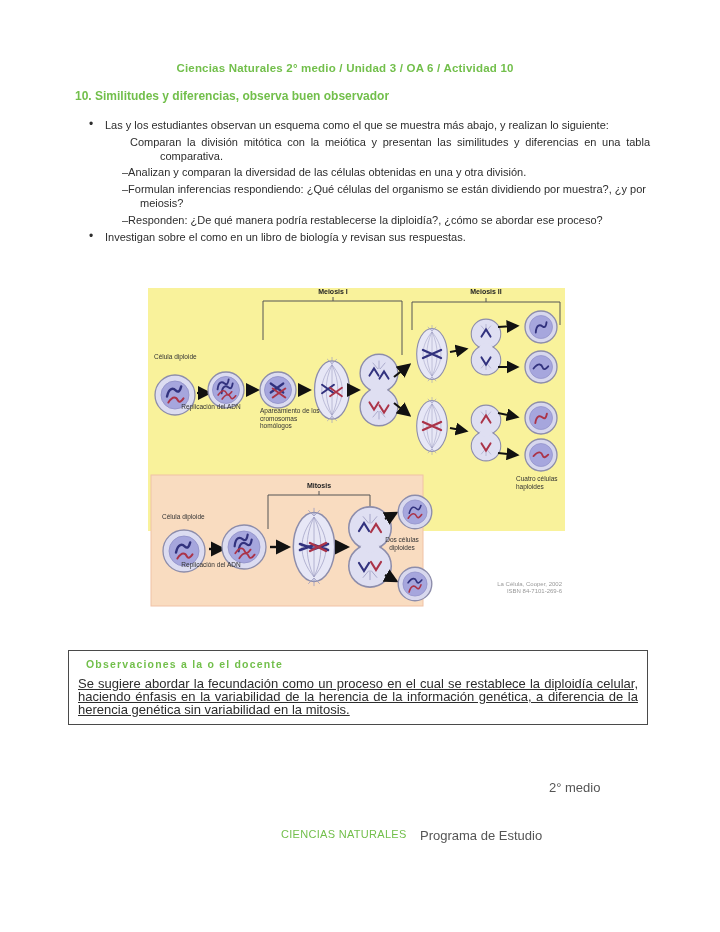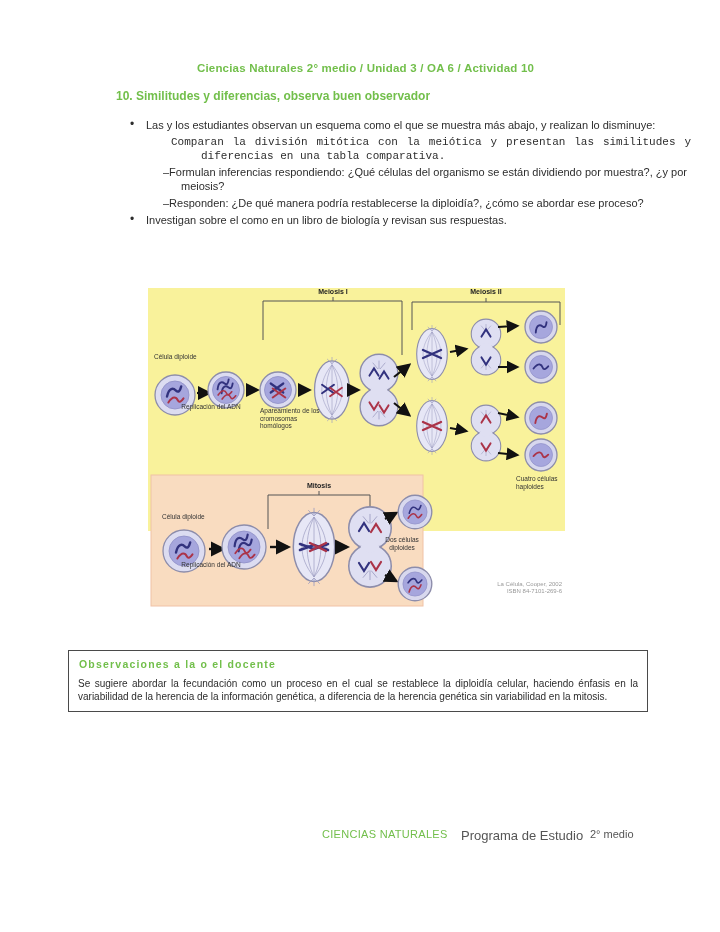--- a/index.html
+++ b/index.html
@@ -1,53 +1,54 @@
 <!DOCTYPE html>
 <html style="--green: #72bf4b;"><head>
 <meta charset="utf-8">
 <style>
   html,body{margin:0;padding:0;}
   body{width:720px;height:932px;position:relative;background:#ffffff;
        font-family:"Liberation Sans", sans-serif;color:#2d2d2d;overflow:hidden;}
-  .abs{position:absolute;padding-left:41px;}
+  .abs{position:absolute;}
   
   .header-title{top:62px;left:0;right:30px;text-align:center;font-size:11.5px;
     font-weight:600;color:var(--green);letter-spacing:.2px;}
   .activity-title{top:89px;left:75px;font-size:12px;font-weight:600;color:var(--green);}
   
   .instructions{top:119px;left:88px;width:562px;font-size:11px;line-height:13.8px;}
   .instructions p{margin:0 0 3px 0;}
   .bullet{position:relative;padding-left:17px;}
   .bullet::before{content:"•";position:absolute;left:1px;top:-1px;font-size:12px;}
-  .sub{margin-left:42px !important;padding-left:30px;text-indent:-30px;text-align:justify;font-family:Liberation Mono, monospace;}
+  .sub{margin-left:42px !important;padding-left:30px;text-indent:-30px;text-align:justify;}
   .dash{margin-left:34px !important;padding-left:18px;text-indent:-18px;}
   
   .diagram{top:285px;left:148px;width:424px;height:323px;}
   .diagram svg{position:absolute;top:0;left:0;}
   .dlabel{position:absolute;font-size:6.5px;line-height:7.5px;color:#333;}
   .dsec{position:absolute;font-size:7px;line-height:8px;font-weight:bold;color:#222;text-align:center;}
   .credit{position:absolute;font-size:6px;line-height:7px;color:#999;text-align:right;}
   
   .obs-box{top:650px;left:68px;width:560px;border:1px solid #4a4a4a;padding:7px 9px 8px 9px;}
-  .obs-title{color:var(--green);font-size:10.5px;font-weight:600;letter-spacing:1.2px;margin:0 0 7px 1px;}
-  .obs-body{font-size:10px;line-height:13px;margin:0;text-align:justify;}
+  .obs-title{color:var(--green);font-size:10.5px;font-weight:600;letter-spacing:1.2px;margin:0 0 7px 8px;}
+  .obs-body{font-size:13px;line-height:13px;margin:0;text-align:justify;text-decoration:underline;}
   
   .footer-brand{top:828px;left:281px;font-size:11px;font-weight:normal;color:var(--green);letter-spacing:.3px;}
   .footer-program{top:828px;left:420px;font-size:13px;color:#555;}
-  .footer-grade{top:828px;left:549px;font-size:11px;color:#555;}
+  .footer-grade{top:780px;left:549px;font-size:13px;color:#555;}
 </style>
 </head>
 <body>
 
 <div class="abs header-title">Ciencias Naturales 2° medio / Unidad 3 / OA 6 / Actividad 10</div>
 <div class="abs activity-title">10. Similitudes y diferencias, observa buen observador</div>
 
 <div class="abs instructions">
-  <p class="bullet">Las y los estudiantes observan un esquema como el que se muestra más abajo, y realizan lo disminuye:</p>
+  <p class="bullet">Las y los estudiantes observan un esquema como el que se muestra más abajo, y realizan lo siguiente:</p>
   <p class="sub">Comparan la división mitótica con la meiótica y presentan las similitudes y diferencias en una tabla comparativa.</p>
+  <p class="dash">–Analizan y comparan la diversidad de las células obtenidas en una y otra división.</p>
   <p class="dash">–Formulan inferencias respondiendo: ¿Qué células del organismo se están dividiendo por muestra?, ¿y por meiosis?</p>
   <p class="dash">–Responden: ¿De qué manera podría restablecerse la diploidía?, ¿cómo se abordar ese proceso?</p>
   <p class="bullet">Investigan sobre el como en un libro de biología y revisan sus respuestas.</p>
 </div>
 
 <div class="abs diagram">
 <svg width="424" height="323" viewBox="0 0 424 323">
   <defs>
     <marker id="ah" viewBox="0 0 10 10" refX="8" refY="5" markerWidth="6.5" markerHeight="6.5" orient="auto-start-reverse">
       <path d="M0,0 L10,5 L0,10 z" fill="#111"></path>

